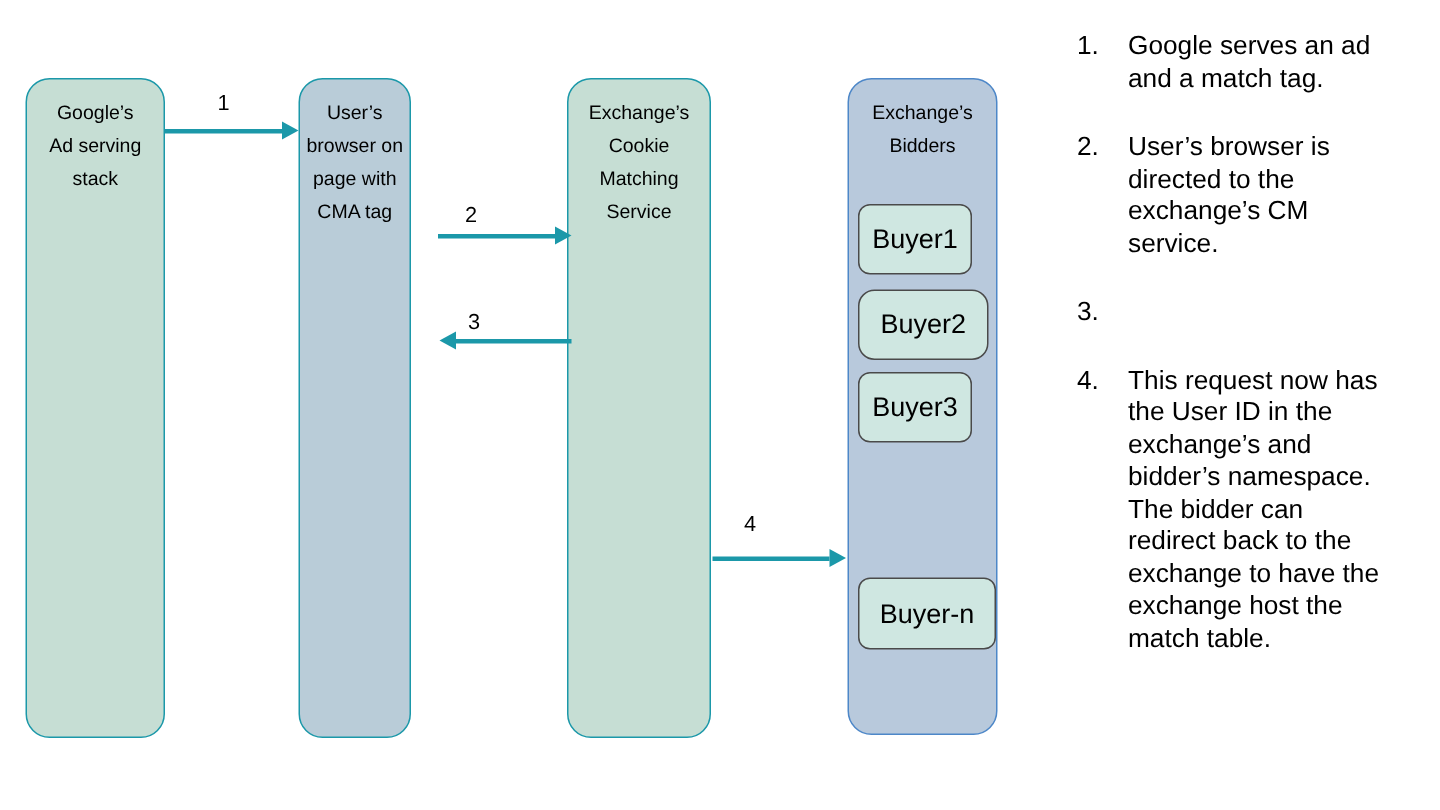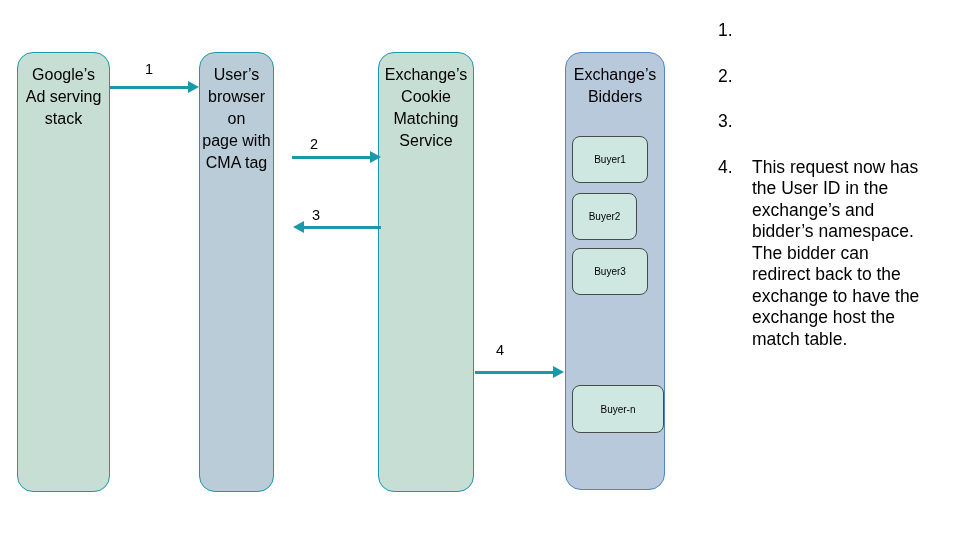--- a/index.html
+++ b/index.html
@@ -5,36 +5,36 @@
   html, body { margin:0; padding:0; background:#ffffff; }
   .canvas {
     position:relative; width:960px; height:540px; background:#ffffff;
     font-family:"Liberation Sans", sans-serif; color:#000; overflow:hidden;
   }
 
   
   .node {
     position:absolute; box-sizing:border-box;
     border:1.6px solid #1b98a9; border-radius:16px;
-    text-align:center; font-size:16px; line-height:22px;
+    text-align:center; font-size:13px; line-height:22px;
     padding-top:11px; white-space:pre-line;
   }
   #node-google  { left:17px;  top:52px; width:93px;  height:440px; background:#c6ded4; }
   #node-browser { left:199px; top:52px; width:75px;  height:440px; background:#b9ccd8; }
   #node-cms     { left:378px; top:52px; width:96px;  height:440px; background:#c6ded4; }
   #node-bidders { left:565px; top:52px; width:100px; height:438px; background:#b8c9dc; border-color:#4d87c8; }
 
   
   .buyer {
     position:absolute; box-sizing:border-box;
     border:1.4px solid #4a4a4a; border-radius:8px; background:#cfe7e1;
-    font-size:10px; display:flex; align-items:center; justify-content:center;
+    font-size:18px; display:flex; align-items:center; justify-content:center;
   }
   #buyer-1 { left:572px; top:136px; width:76px; height:47px; }
-  #buyer-2 { left:572px; top:193px; width:65px; height:47px; }
+  #buyer-2 { left:572px; top:193px; width:87px; height:47px;border-radius:11px; }
   #buyer-3 { left:572px; top:248px; width:76px; height:47px;text-align:right; }
   #buyer-n { left:572px; top:385px; width:92px; height:48px; }
 
   
   .arrow { position:absolute; height:2.6px; background:#1b98a9; }
   .arrow.right::after {
     content:""; position:absolute; right:-11px; top:-4.7px;
     border-top:6px solid transparent; border-bottom:6px solid transparent;
     border-left:11px solid #1b98a9;
   }
@@ -101,23 +101,29 @@
   <div class="arrow right" id="arrow-4"></div>
 
   <div class="arrow-label" id="label-1">1</div>
   <div class="arrow-label" id="label-2">2</div>
   <div class="arrow-label" id="label-3">3</div>
   <div class="arrow-label" id="label-4">4</div>
 
   <div class="notes">
     <div class="note-item">
       <span class="note-number">1.</span>
+      <span class="note-text">Google serves an ad
+and a match tag.</span>
     </div>
     <div class="note-item">
       <span class="note-number">2.</span>
+      <span class="note-text">User’s browser is
+directed to the
+exchange’s CM
+service.</span>
     </div>
     <div class="note-item">
       <span class="note-number">3.</span>
     </div>
     <div class="note-item">
       <span class="note-number">4.</span>
       <span class="note-text">This request now has
 the User ID in the
 exchange’s and
 bidder’s namespace.

